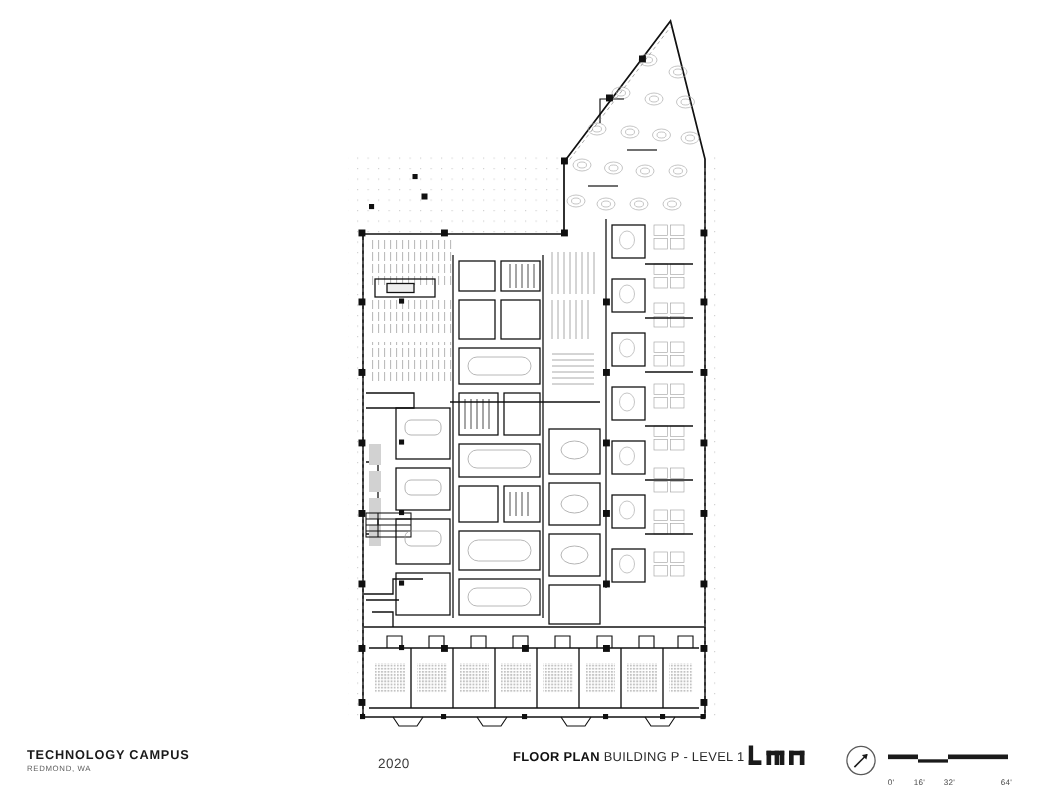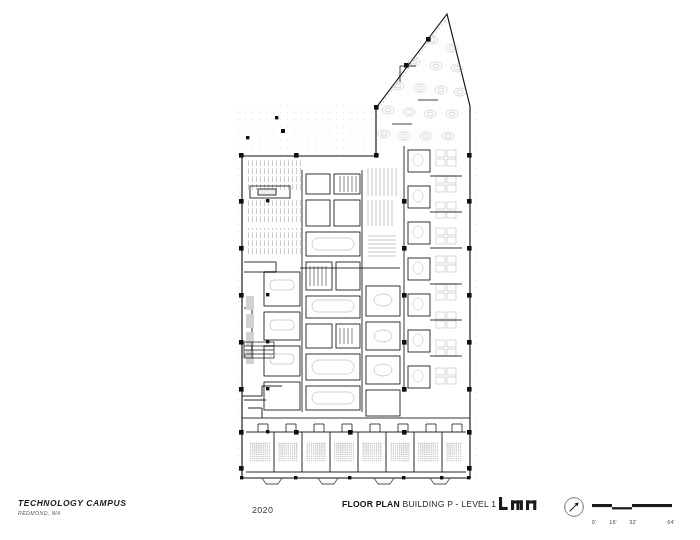--- a/index.html
+++ b/index.html
@@ -21,21 +21,21 @@
   }
   #plan-svg{display:block;width:700px;height:490px;}
 
   
   #footer{
     position:absolute;
     left:0;top:490px;width:700px;height:50px;
   }
   .f-block{position:absolute;}
 
-  #project-block{left:18px;top:8px;font-style:italic;}
+  #project-block{left:18px;top:8px;}
   .proj-title{
     font-size:8.5px;font-weight:bold;letter-spacing:.55px;
     line-height:10px;color:#1a1a1a;white-space:nowrap;
   }
   .proj-sub{
     font-size:5.2px;letter-spacing:.45px;line-height:8px;
     color:#5d5d5d;white-space:nowrap;margin-top:1px;
   }
 
   #year-block{left:212px;top:9px;}

